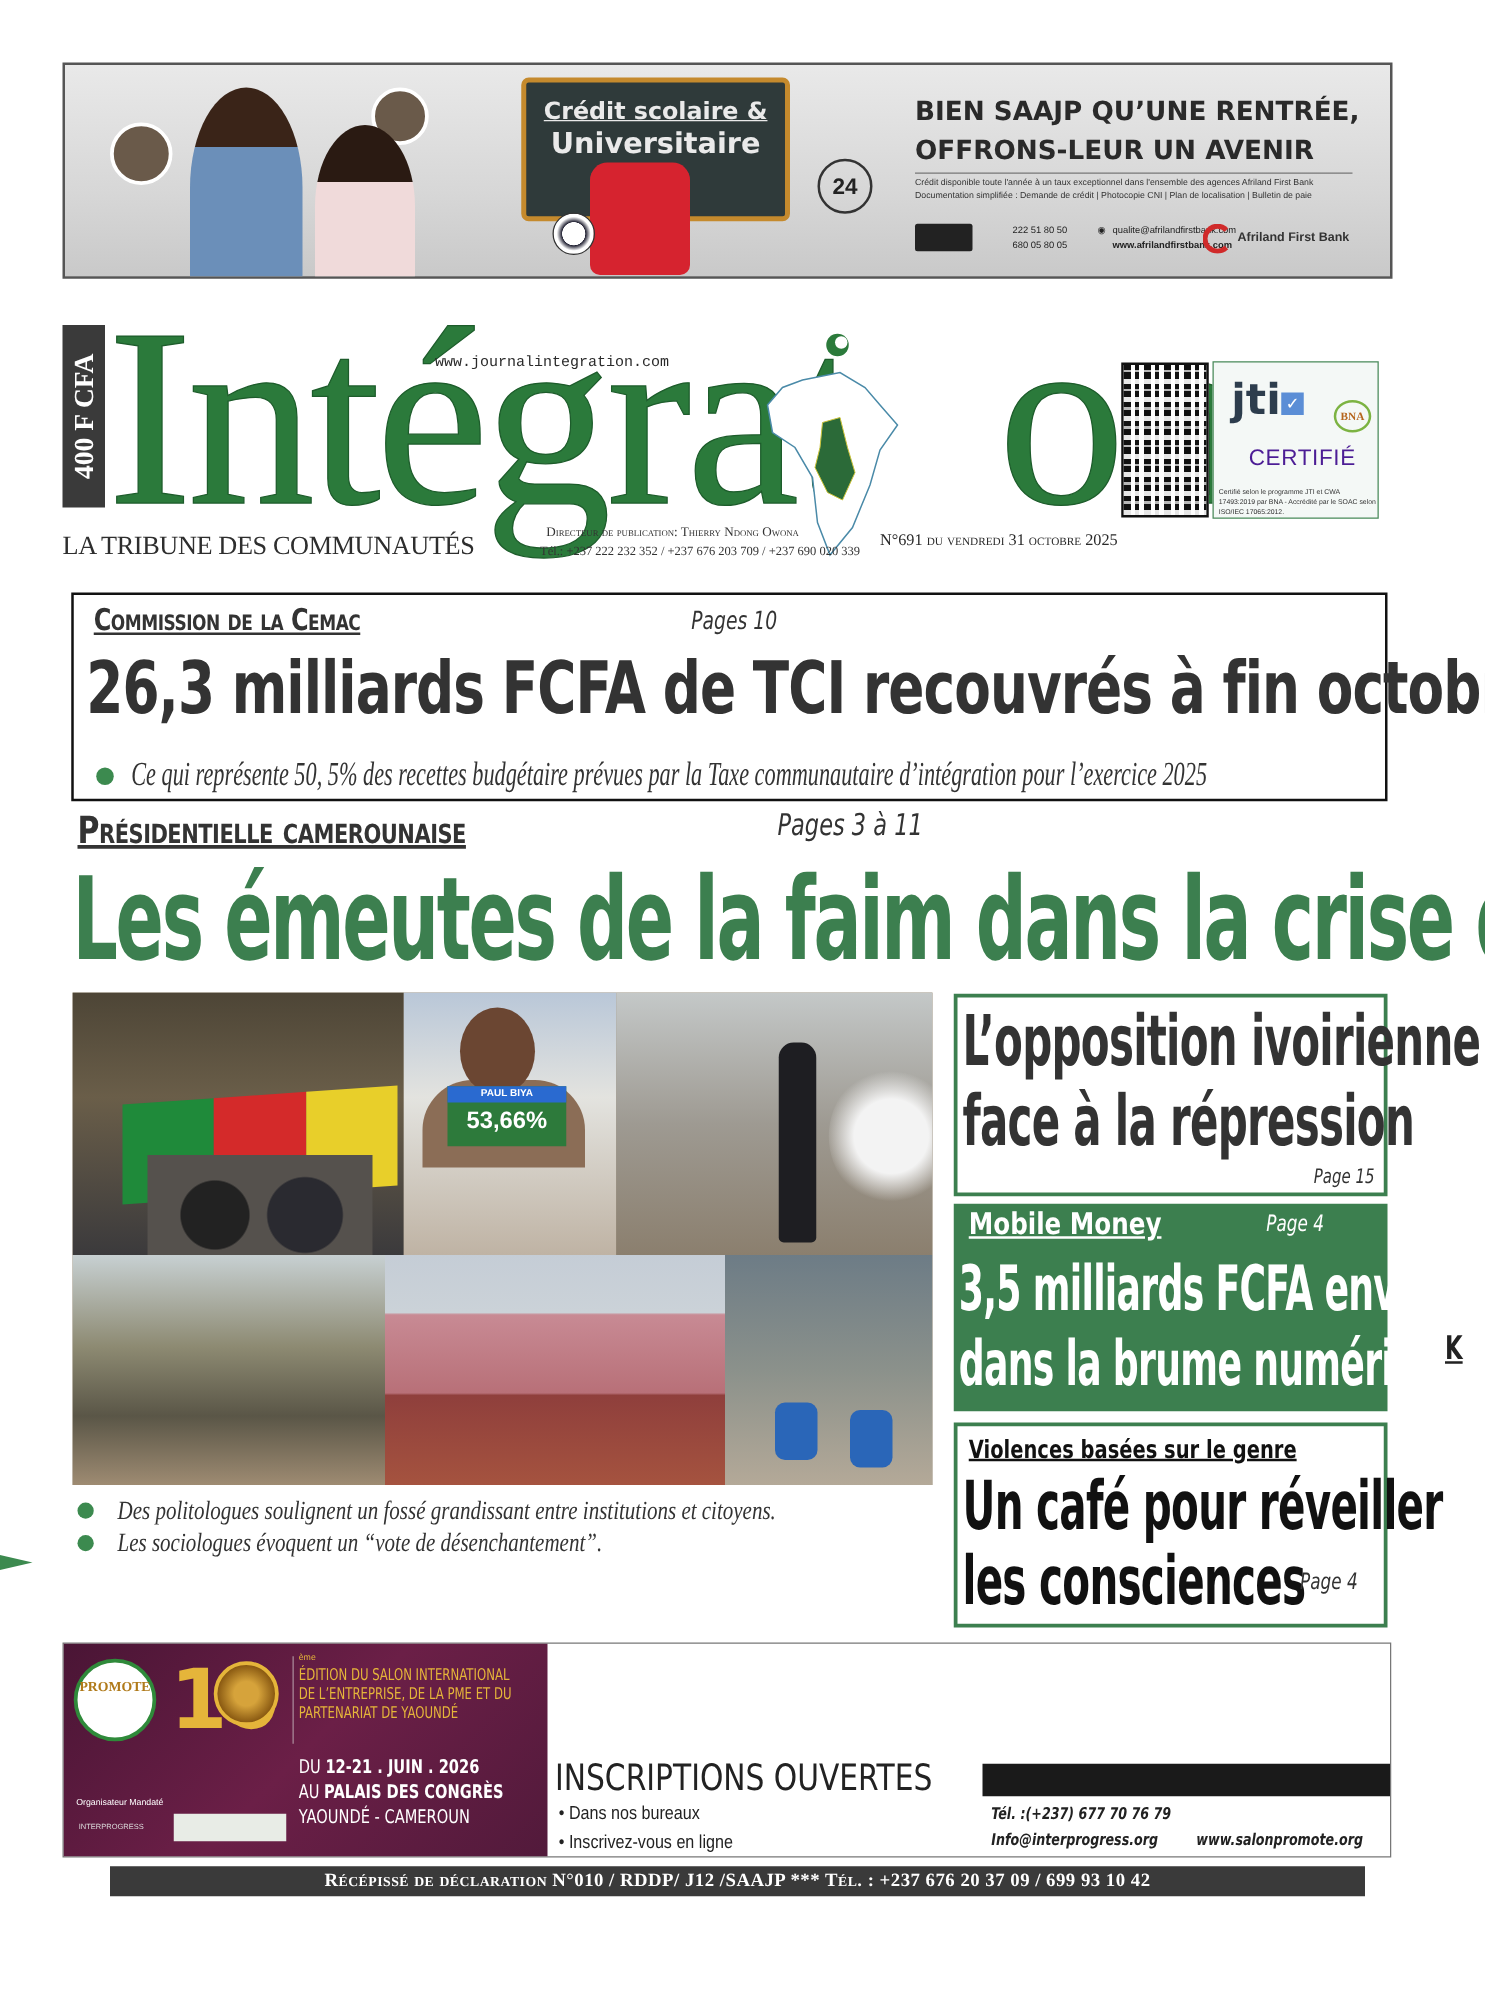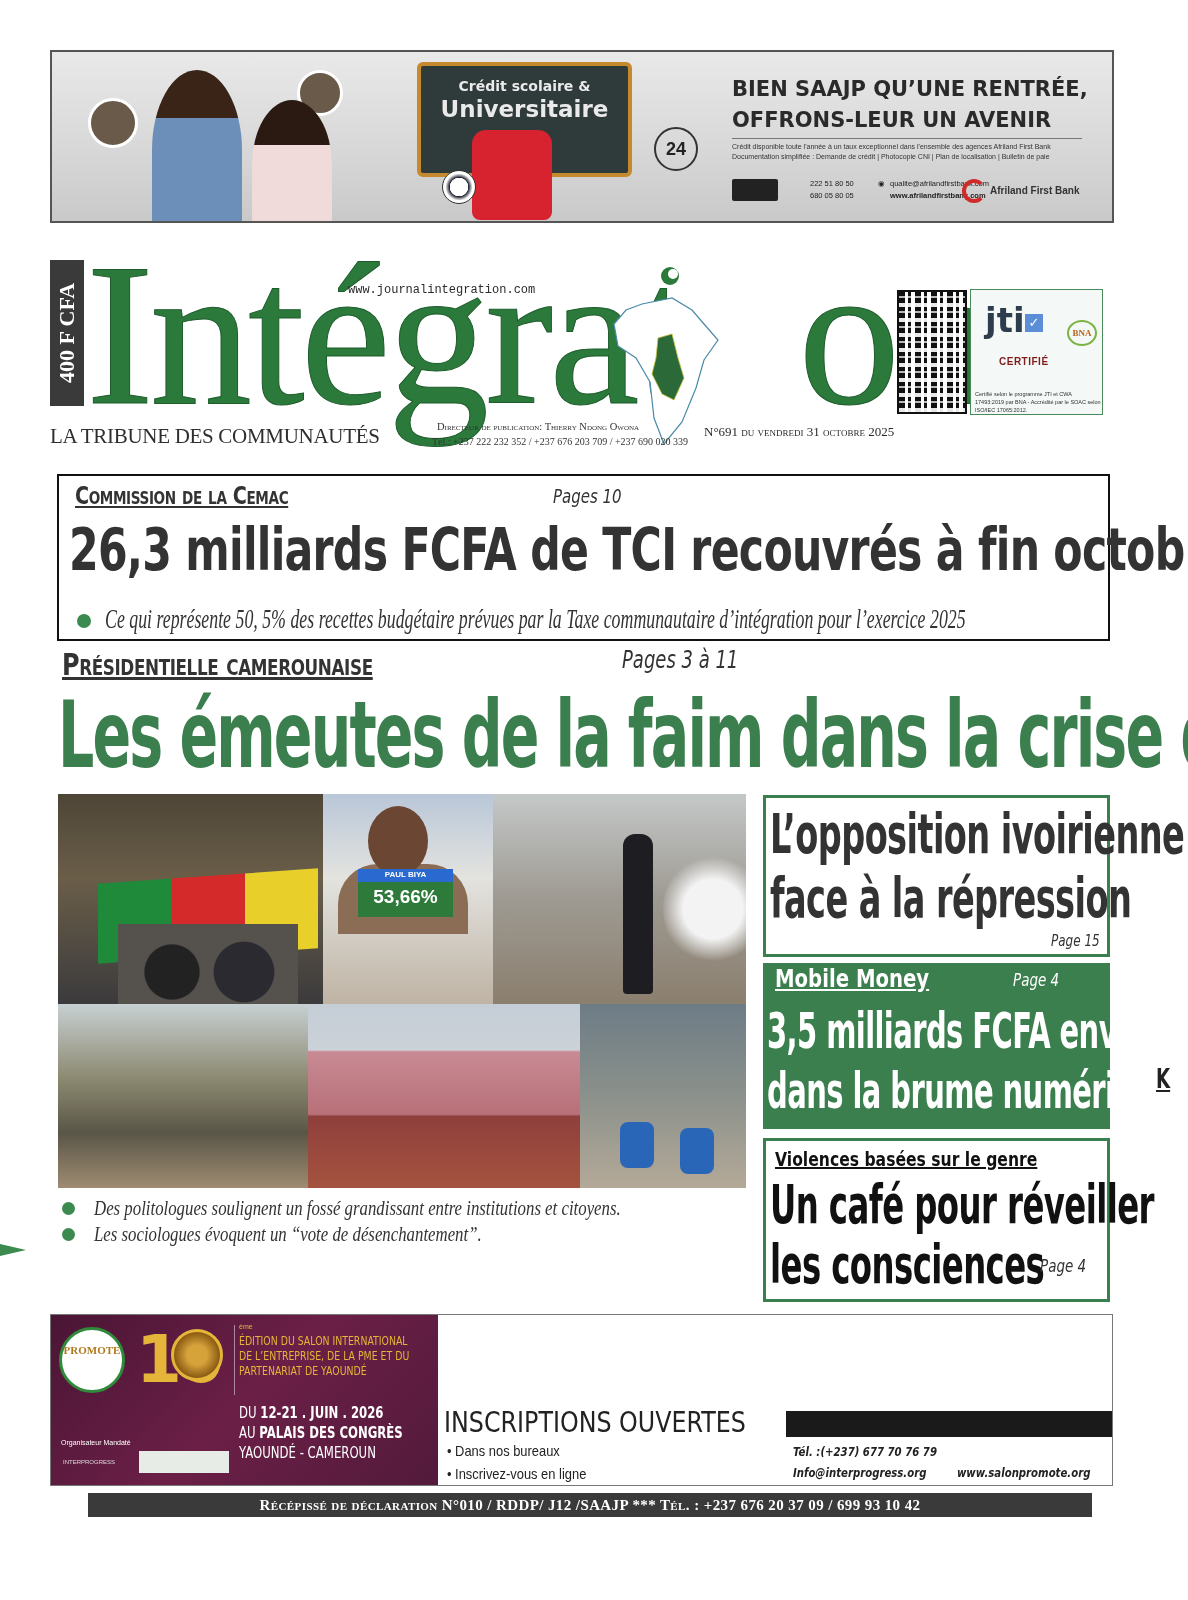--- a/index.html
+++ b/index.html
@@ -10,21 +10,21 @@
   
   #ad-top { left: 50px; top: 50px; width: 1064px; height: 173px; border: 2px solid #555;
     background: linear-gradient(180deg, #e9e9e9 0%, #d7d7d7 60%, #c9c9c9 100%); overflow: hidden; }
   #ad-top .kids { left: 60px; top: 8px; width: 250px; height: 165px; }
   .kid { position: absolute; border-radius: 50% 50% 10px 10px; }
   .kid.boy { left: 40px; top: 10px; width: 90px; height: 160px; background: linear-gradient(180deg,#3a2418 0 30%,#6b8fb9 30% 100%); }
   .kid.girl { left: 140px; top: 40px; width: 80px; height: 130px; background: linear-gradient(180deg,#2a1a12 0 35%,#f0dada 35% 100%); }
   .bubble { position: absolute; border-radius: 50%; background: #6a5a4a; border: 3px solid #fff; }
   .chalk { left: 365px; top: 10px; width: 215px; height: 115px; background: #2f3a3a; border: 4px solid #c58a2d; border-radius: 6px; }
   .chalk-text { width: 100%; text-align: center; color: #eaeaea; font-weight: bold; font-family: "DejaVu Sans", sans-serif; }
-  .chalk-l1 { font-size: 14px; margin-top: 12px; }
+  .chalk-l1 { font-size: 19px; margin-top: 12px; text-decoration: underline; }
   .chalk-l2 { font-size: 23px; margin-top: 2px; }
   .bag { left: 420px; top: 78px; width: 80px; height: 90px; background: #d6232f; border-radius: 14px 14px 8px 8px; }
   .ball { left: 390px; top: 118px; width: 34px; height: 34px; border-radius: 50%; background: radial-gradient(circle,#fff 40%,#223 42%,#fff 60%); border: 1px solid #333; }
   .clock24 { left: 602px; top: 75px; width: 44px; height: 44px; border: 2px solid #333; border-radius: 50%; font-size: 18px; text-align: center; line-height: 40px; color: #222; font-weight: bold; }
   .ad-head { left: 680px; top: 22px; width: 375px; font-family: "DejaVu Sans", sans-serif; font-weight: bold; font-size: 21px; line-height: 31px; color: #2a2a2a; }
   .ad-sep { left: 680px; top: 86px; width: 350px; height: 1px; background: #777; }
   .ad-small { left: 680px; top: 90px; width: 360px; font-size: 7px; line-height: 10px; color: #333; }
   .ad-contacts { left: 680px; top: 125px; width: 370px; height: 30px; font-size: 7.5px; color: #222; }
   .ad-contacts span { position: absolute; padding-left: 46px; }
   .afriland-logo { left: 910px; top: 127px; width: 24px; height: 24px; border: 4px solid #d02a2a; border-right-color: transparent; border-radius: 50%; }
@@ -45,21 +45,21 @@
   .issue { left: 704px; top: 424px; font-family: "Liberation Serif", serif; font-size: 13px; color: #2a2a2a; font-variant: small-caps; }
   .qr { left: 897px; top: 290px; width: 70px; height: 124px;
     background:
       repeating-linear-gradient(90deg, #111 0 6px, #fff 6px 9px, #111 9px 12px, #fff 12px 16px),
       #fff; border: 2px solid #111; }
   .qr::after { content: ""; position: absolute; inset: 0;
     background: repeating-linear-gradient(0deg, rgba(255,255,255,0.9) 0 4px, transparent 4px 9px, rgba(255,255,255,0.7) 9px 11px, transparent 11px 15px); }
   .cert-box { left: 970px; top: 289px; width: 133px; height: 126px; border: 1px solid #4a8a5a; background: #f4f8f6; }
   .jti { left: 14px; top: 10px; font-family: "DejaVu Sans", sans-serif; font-size: 34px; font-weight: bold; color: #2d3d4d; }
   .jti-check { left: 54px; top: 24px; width: 18px; height: 18px; background: #5b8ed6; color: #fff; font-size: 13px; text-align: center; line-height: 18px; }
-  .cert-label { left: 28px; top: 66px; font-size: 10px; font-weight: bold; color: #7f1d1d; letter-spacing: 0.5px; }
+  .cert-label { left: 28px; top: 66px; font-size: 18px; font-weight: normal; color: #4c1d95; letter-spacing: 0.5px; }
   .bna { left: 96px; top: 30px; width: 30px; height: 26px; border: 2px solid #7cb342; border-radius: 50%; font-family: "Liberation Serif", serif; font-size: 9px; color: #b5651d; text-align: center; line-height: 22px; font-weight: bold; }
   .cert-fine { left: 4px; top: 100px; width: 126px; font-size: 5.5px; line-height: 8px; color: #333; }
 
   
   .story1 { left: 57px; top: 474px; width: 1053px; height: 167px; border: 2px solid #111; }
   .kicker { font-family: "DejaVu Sans", sans-serif; font-weight: bold; text-decoration: underline; font-variant: small-caps; color: #333; letter-spacing: -0.5px; }
   .page-ref { font-family: "DejaVu Sans", sans-serif; font-style: italic; color: #333; transform: scaleX(0.75); transform-origin: left; white-space: nowrap; }
   .s1-kicker { left: 16px; top: 6px; font-size: 24px; transform: scaleX(0.8); transform-origin: left; }
   .s1-pages { left: 494px; top: 8px; font-size: 20px; }
   .s1-title { left: 10px; top: 40px; font-family: "DejaVu Sans", sans-serif; font-weight: bold; font-size: 58px; color: #333; white-space: nowrap; transform: scaleX(0.735); transform-origin: left; letter-spacing: -1px; }

